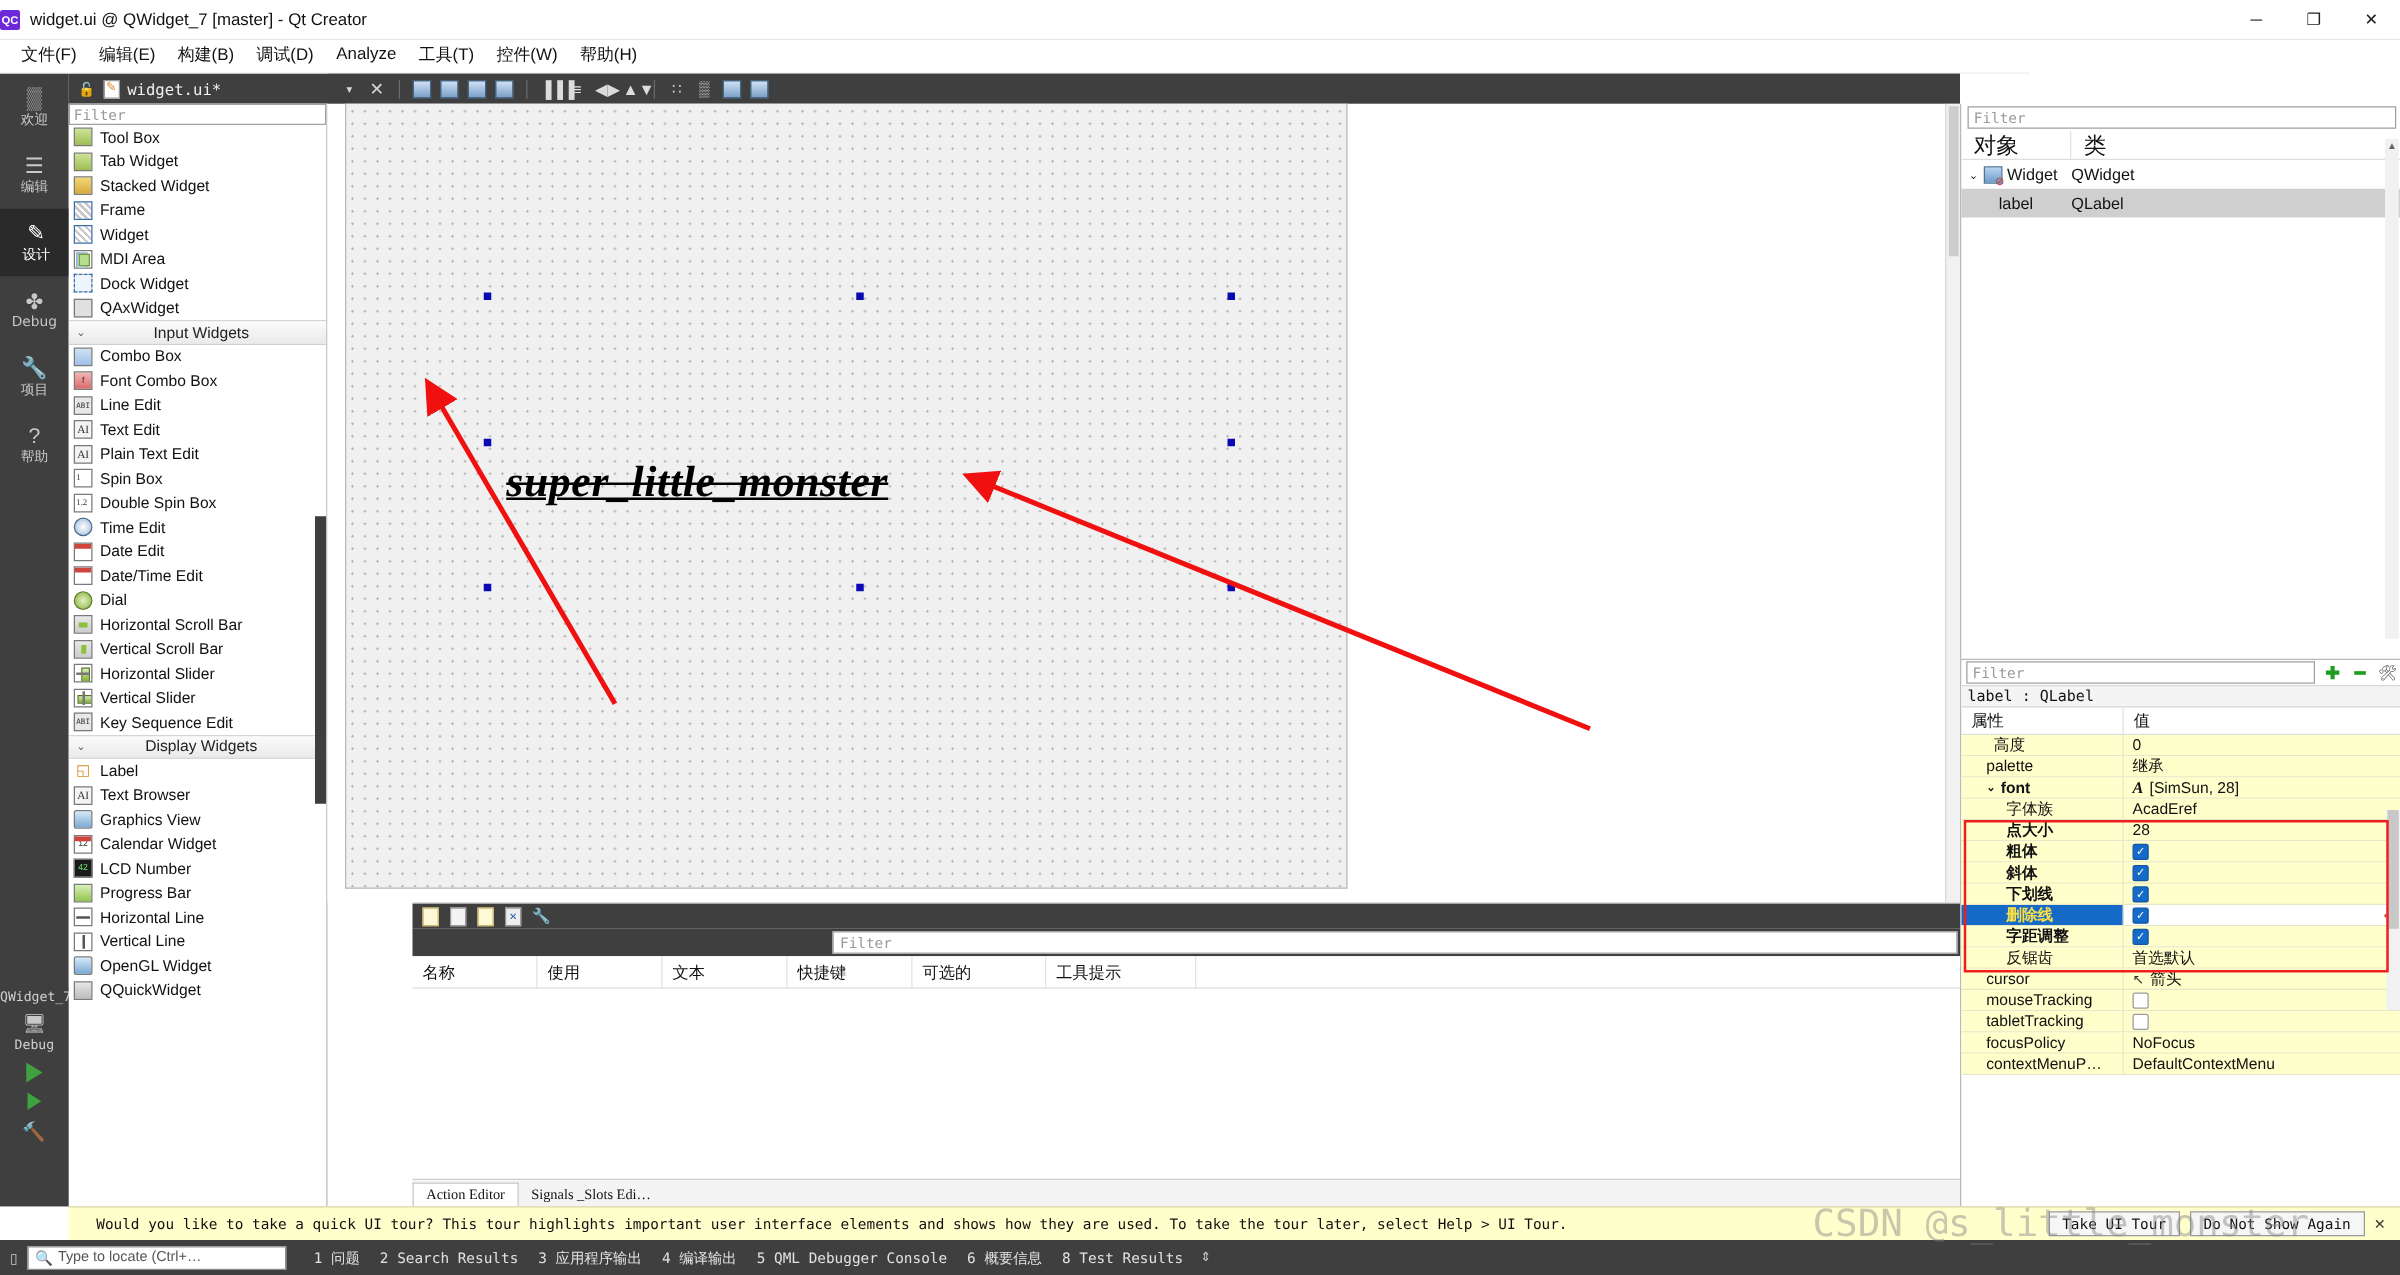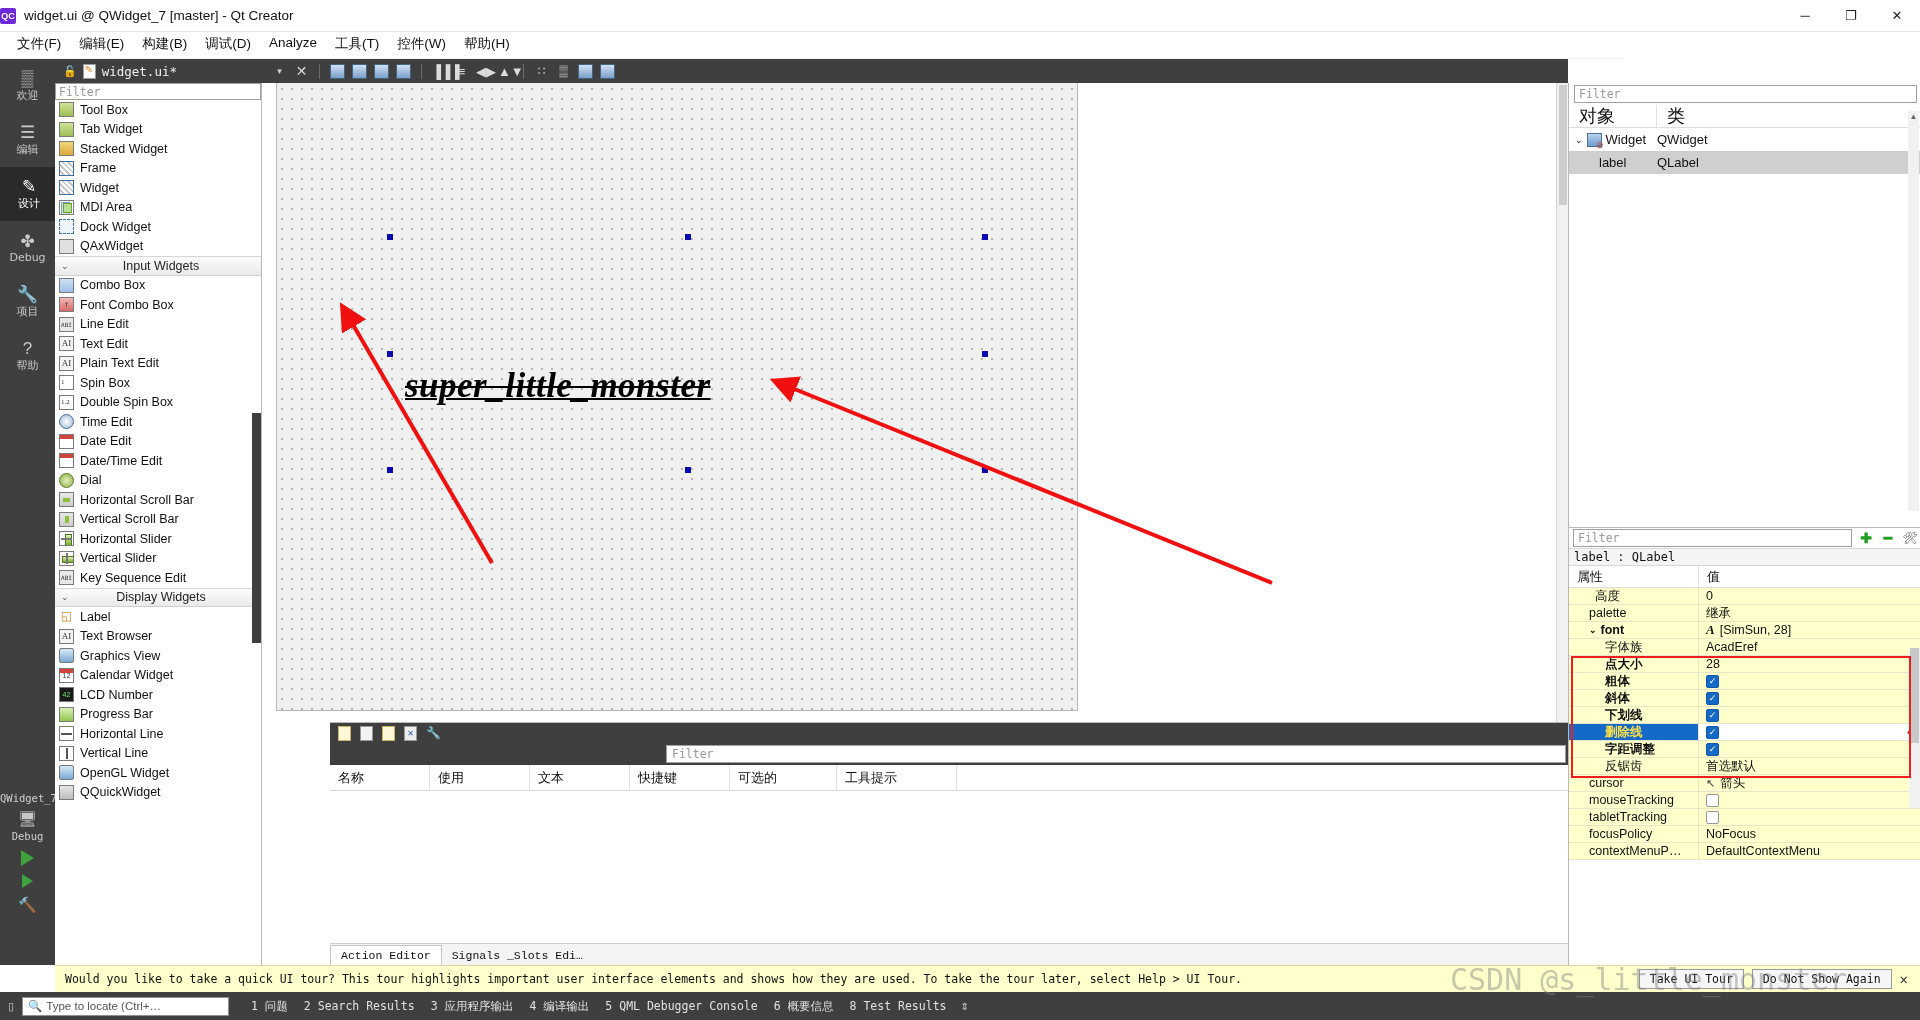--- a/index.html
+++ b/index.html
@@ -218,21 +218,21 @@
     height:26px; display:flex; align-items:center; border-bottom:1px solid #d6d6d6;
     background:#ffffff; font-size:13px; color:#111;
   }
   .ae-head div { padding-left:8px; border-right:1px solid #e2e2e2; height:26px; display:flex; align-items:center; }
   .ae-body { height:150px; background:#fff; }
   .ae-tabs {
     position:absolute; bottom:0; left:0; right:0; height:22px;
     display:flex; align-items:flex-end; border-top:1px solid #d0d0d0; background:#f4f4f4;
   }
   .ae-tab {
-    font-family:Liberation Mono, monospace; font-size:11.5px; padding:3px 10px; color:#111;
+    font-family:Liberation Serif, serif; font-size:11.5px; padding:3px 10px; color:#111;
   }
   .ae-tab.active { background:#ffffff; border:1px solid #c6c6c6; border-bottom:none; }
 
   
   .objectpanel {
     position:absolute; left:1568px; top:83px; width:352px; height:444px;
     background:#ffffff; border-left:1px solid #b9b9b9;
   }
   .op-filter {
     margin:2px 3px 2px 5px; height:18px; border:1px solid #a0a0a0; background:#fff;
@@ -297,21 +297,21 @@
   .undo-arrow { margin-left:auto; color:#c0392b; font-size:11px; padding-right:4px; }
   .pp-scroll { position:absolute; right:0; top:120px; width:11px; height:160px; background:#f1f1f1; }
   .pp-scroll .thumb { position:absolute; left:1px; top:0; width:9px; height:95px; background:#c8c8c8; }
   .font-a { font-family:"Liberation Serif", serif; font-style:italic; font-weight:bold; font-size:13px; }
   .cursor-arrow { font-size:11px; color:#333; }
 
   
   .notifybar {
     position:absolute; left:55px; top:965px; width:1865px; height:27px;
     background:#ffffcc; border-top:1px solid #d8d8a8;
-    display:flex; align-items:center; padding-left:10px;
+    display:flex; align-items:center; padding-left:22px;
     font-family:"DejaVu Sans Mono", monospace; font-size:11.5px; color:#111;
   }
   .notify-btns { margin-left:auto; display:flex; align-items:center; gap:8px; padding-right:8px; }
   .nbtn {
     border:1px solid #9a9a9a; background:#f6f6f6; padding:2px 10px;
     font-family:"DejaVu Sans Mono", monospace; font-size:11.5px; color:#111;
   }
   .nclose { font-size:14px; color:#333; padding-right:4px; }
 
   

